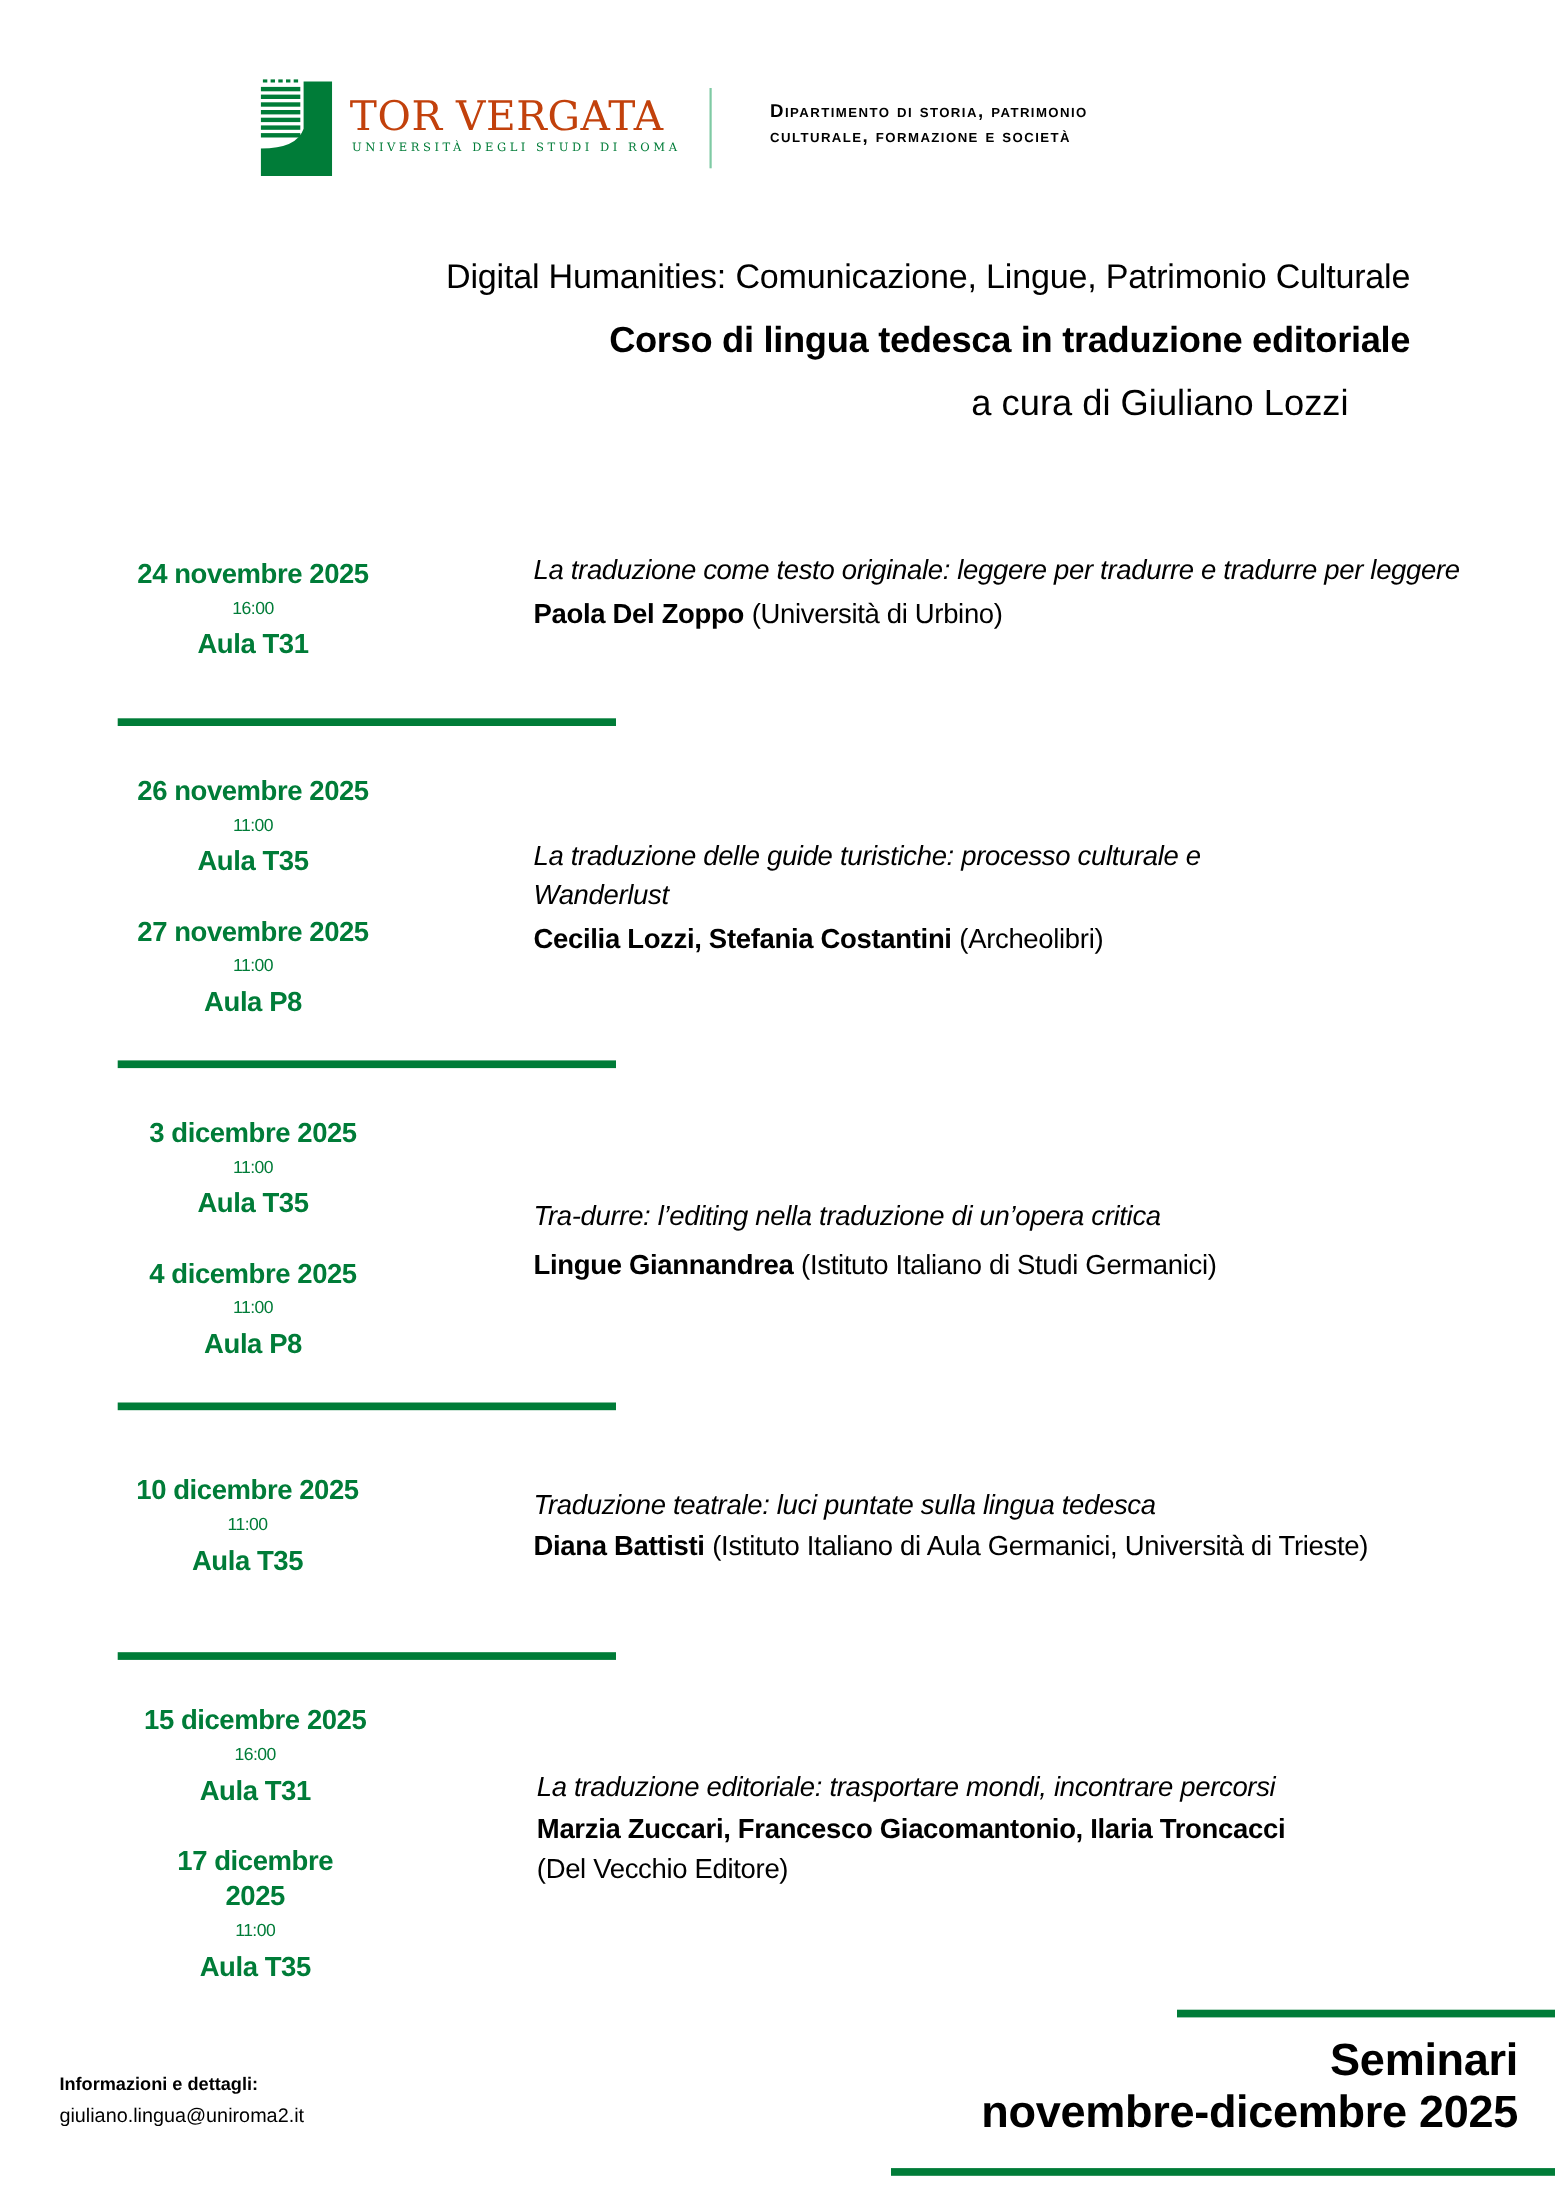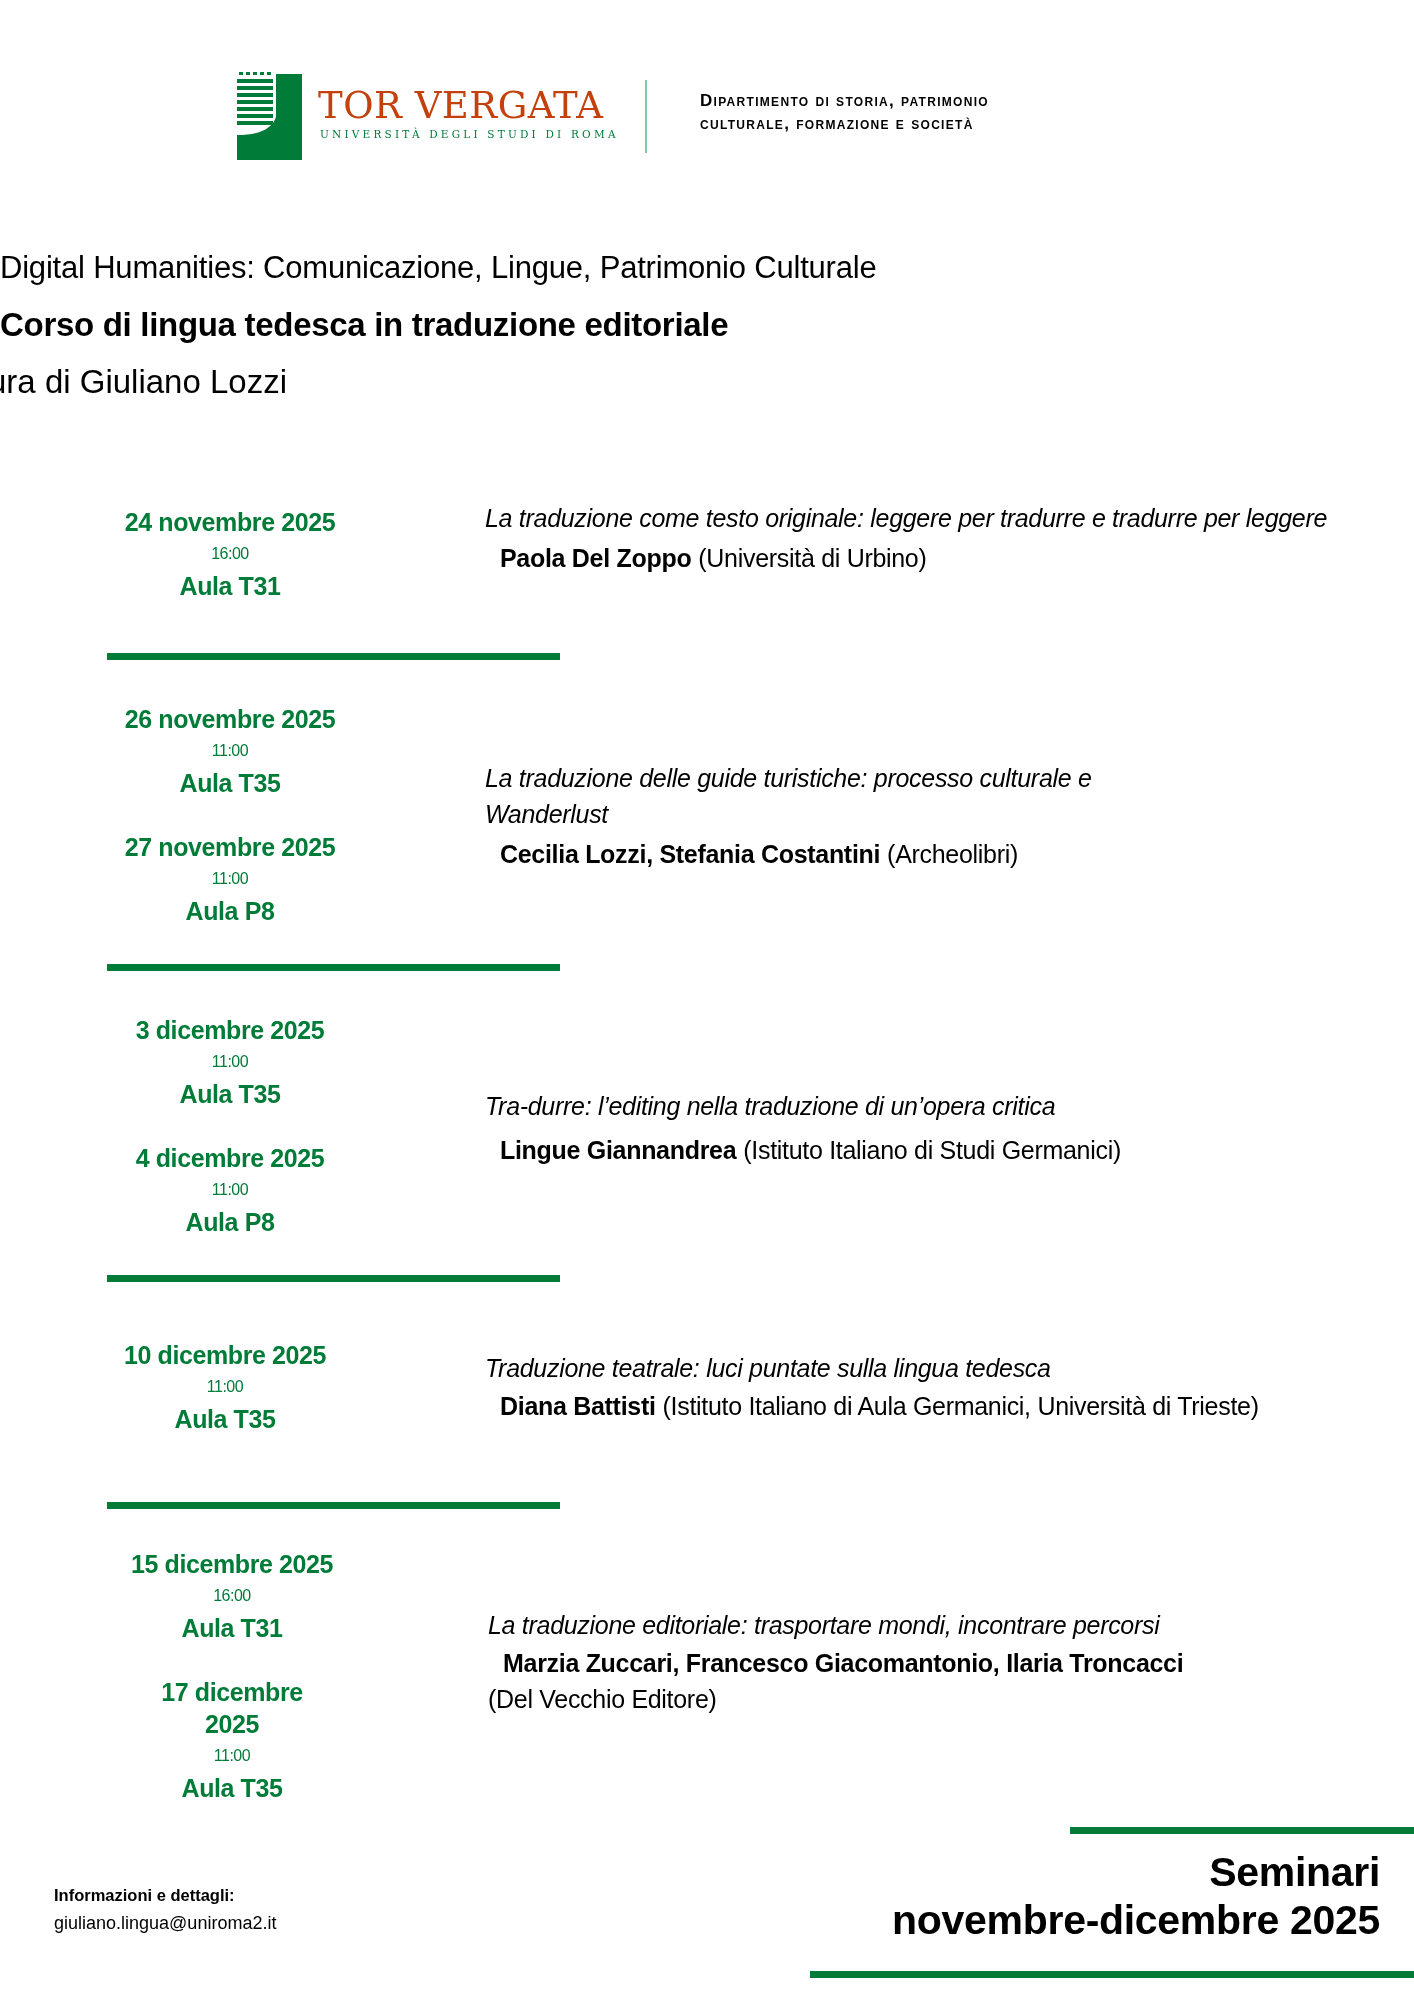--- a/index.html
+++ b/index.html
@@ -8,34 +8,34 @@
   .abs { position:absolute; }
 
   
   #logo { left:237px; top:72px; width:65px; height:88px; }
   #logo-title { left:318px; top:84px; font-family:"DejaVu Serif", serif; font-size:37px; color:#c2410c; letter-spacing:0.5px; white-space:nowrap; }
   #logo-sub { left:320px; top:128px; font-family:"DejaVu Serif", serif; font-size:10.5px; color:#007c38; letter-spacing:3.2px; white-space:nowrap; }
   #header-divider { left:645px; top:80px; width:2px; height:73px; background:#7fcaa4; }
   #dept { left:700px; top:89px; width:470px; font-family:"Liberation Sans", sans-serif; font-weight:bold; font-size:17px; letter-spacing:1.3px; line-height:23px; font-variant:small-caps; }
 
   
-  .title-line { left:0; width:1282px; text-align:left; white-space:nowrap;margin-top:16px; }
+  .title-line { left:0; width:1282px; text-align:right; white-space:nowrap; }
   #subtitle { top:234px; font-family:"Liberation Sans", sans-serif; font-size:31px; font-weight:normal; letter-spacing:-0.2px; }
   #main-title { top:290px; font-family:"Liberation Sans", sans-serif; font-size:33px; font-weight:bold; letter-spacing:-0.3px; }
   #curator { top:347px; left:-56px; font-family:"Liberation Sans", sans-serif; font-size:33px; }
 
   
   .dates { position:absolute; left:100px; width:260px; text-align:center; color:#007c38; font-family:"Liberation Sans", sans-serif; }
   .date { font-size:25px; font-weight:bold; line-height:32px; letter-spacing:-0.4px; }
   .time { font-size:16px; font-weight:normal; line-height:32px; letter-spacing:-0.5px; }
   .room { font-size:25px; font-weight:bold; line-height:32px; letter-spacing:-0.4px; }
   .gap { height:32px; }
   .info { position:absolute; left:485px; width:880px; font-family:"Liberation Sans", sans-serif; font-size:25px; line-height:36px; }
   .talk { font-style:italic; letter-spacing:-0.3px; }
-  .speaker { font-weight:bold; letter-spacing:-0.3px;margin-left:15px; }
+  .speaker { font-weight:bold; letter-spacing:-0.3px; }
   .affil { font-weight:normal; letter-spacing:-0.3px; }
   .bar { position:absolute; left:107px; width:453px; height:7px; background:#007c38; }
 
   
   #footer-label { left:54px; top:1886px; font-family:"Liberation Sans", sans-serif; font-weight:bold; font-size:16.5px; }
   #footer-email { left:54px; top:1913px; font-family:"Liberation Sans", sans-serif; font-size:18px; }
   #footer-bar-top { left:1070px; top:1827px; width:344px; height:7px; background:#007c38; }
   #footer-bar-bottom { left:810px; top:1971px; width:604px; height:7px; background:#007c38; }
   #footer-title { right:34px; top:1848px; text-align:right; font-family:"Liberation Sans", sans-serif; font-weight:bold; font-size:41px; line-height:48px; white-space:nowrap; letter-spacing:-0.3px; }
 </style>

